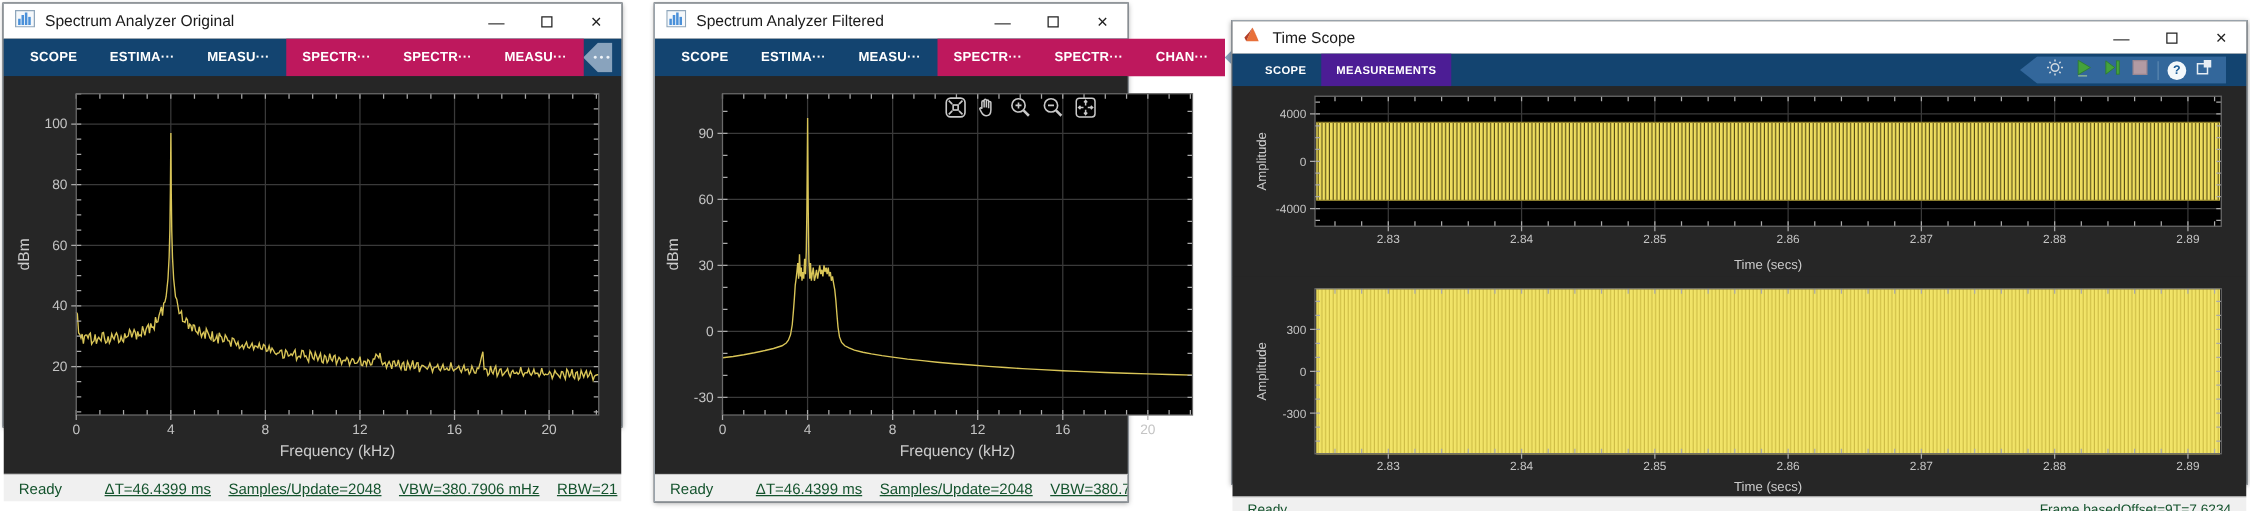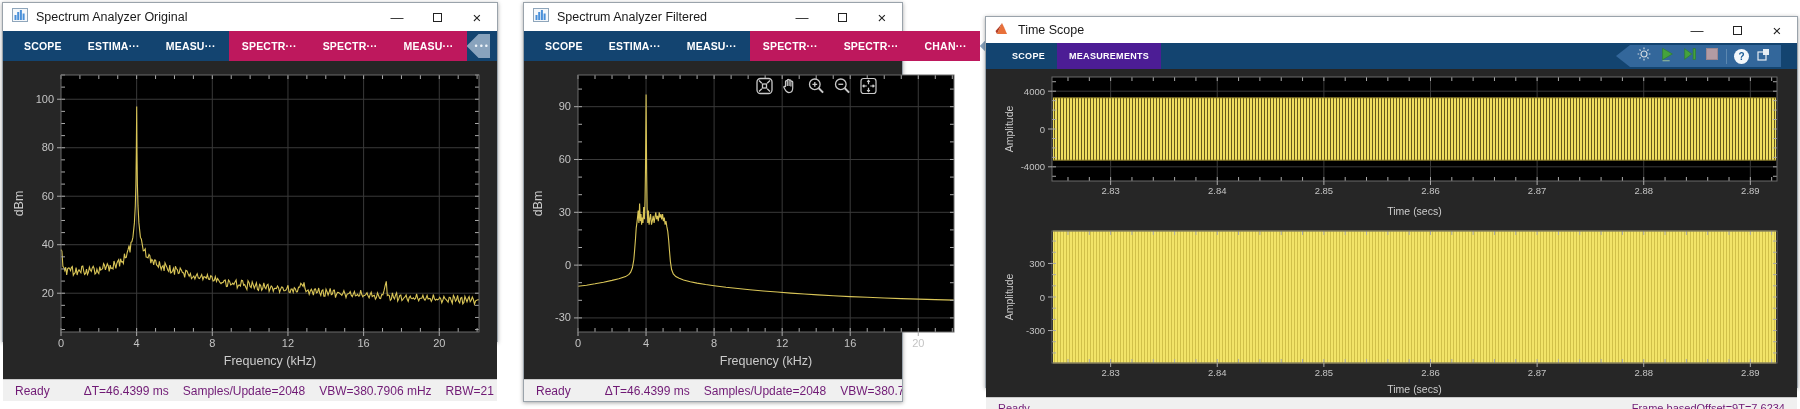--- a/index.html
+++ b/index.html
@@ -19,23 +19,23 @@
   .tab{display:flex;align-items:center;padding:0 13px;color:#fff;font-size:10.5px;font-weight:700;letter-spacing:.2px;white-space:nowrap;}
   .tabgroup-light{display:flex;background:#be185d;}
   .overflow-btn{margin-left:auto;margin-right:8px;align-self:center;width:48px;height:24px;background:#89a3bd;color:#eef3f8;
     display:flex;align-items:center;justify-content:center;font-size:9px;letter-spacing:2px;
     clip-path:polygon(0 50%,12px 0,100% 0,100% 100%,12px 100%);padding-left:8px;}
 
   .plotpanel{position:relative;background:#262626;flex:0 0 auto;}
   svg text{font-family:"Liberation Sans","DejaVu Sans",sans-serif;}
 
   .statusbar{height:22px;background:#f0f0f0;border-top:1px solid #c9c9c9;display:flex;align-items:center;
-    font-size:12px;color:#701a75;padding:0 12px;white-space:nowrap;overflow:hidden;flex:0 0 auto;}
+    font-size:12px;color:#14532d;padding:0 12px;white-space:nowrap;overflow:hidden;flex:0 0 auto;}
   .statusbar .ready{margin-right:34px;}
-  .statusbar .sitem{margin-right:14px;}
+  .statusbar .sitem{margin-right:14px;text-decoration:underline;}
 
   
   .titlebar.slim{height:26px;}
   .tabstrip.slim{height:26px;padding-left:14px;background:#134470;}
   .tab.small{font-size:9px;padding:0 12px;letter-spacing:.3px;}
   .tab.active{background:#4c1d95;}
   .ts-toolbar{margin-left:auto;margin-right:16px;align-self:center;height:22px;background:#33679b;display:flex;align-items:center;gap:7px;
     padding:0 10px 0 20px;clip-path:polygon(0 50%,14px 0,100% 0,100% 100%,14px 100%);}
   .ts-sep{width:1px;height:15px;background:#5b87b0;}
   .help-circle{width:15px;height:15px;border-radius:50%;background:#f4f8fb;color:#1b5c96;font-weight:700;font-size:10px;

